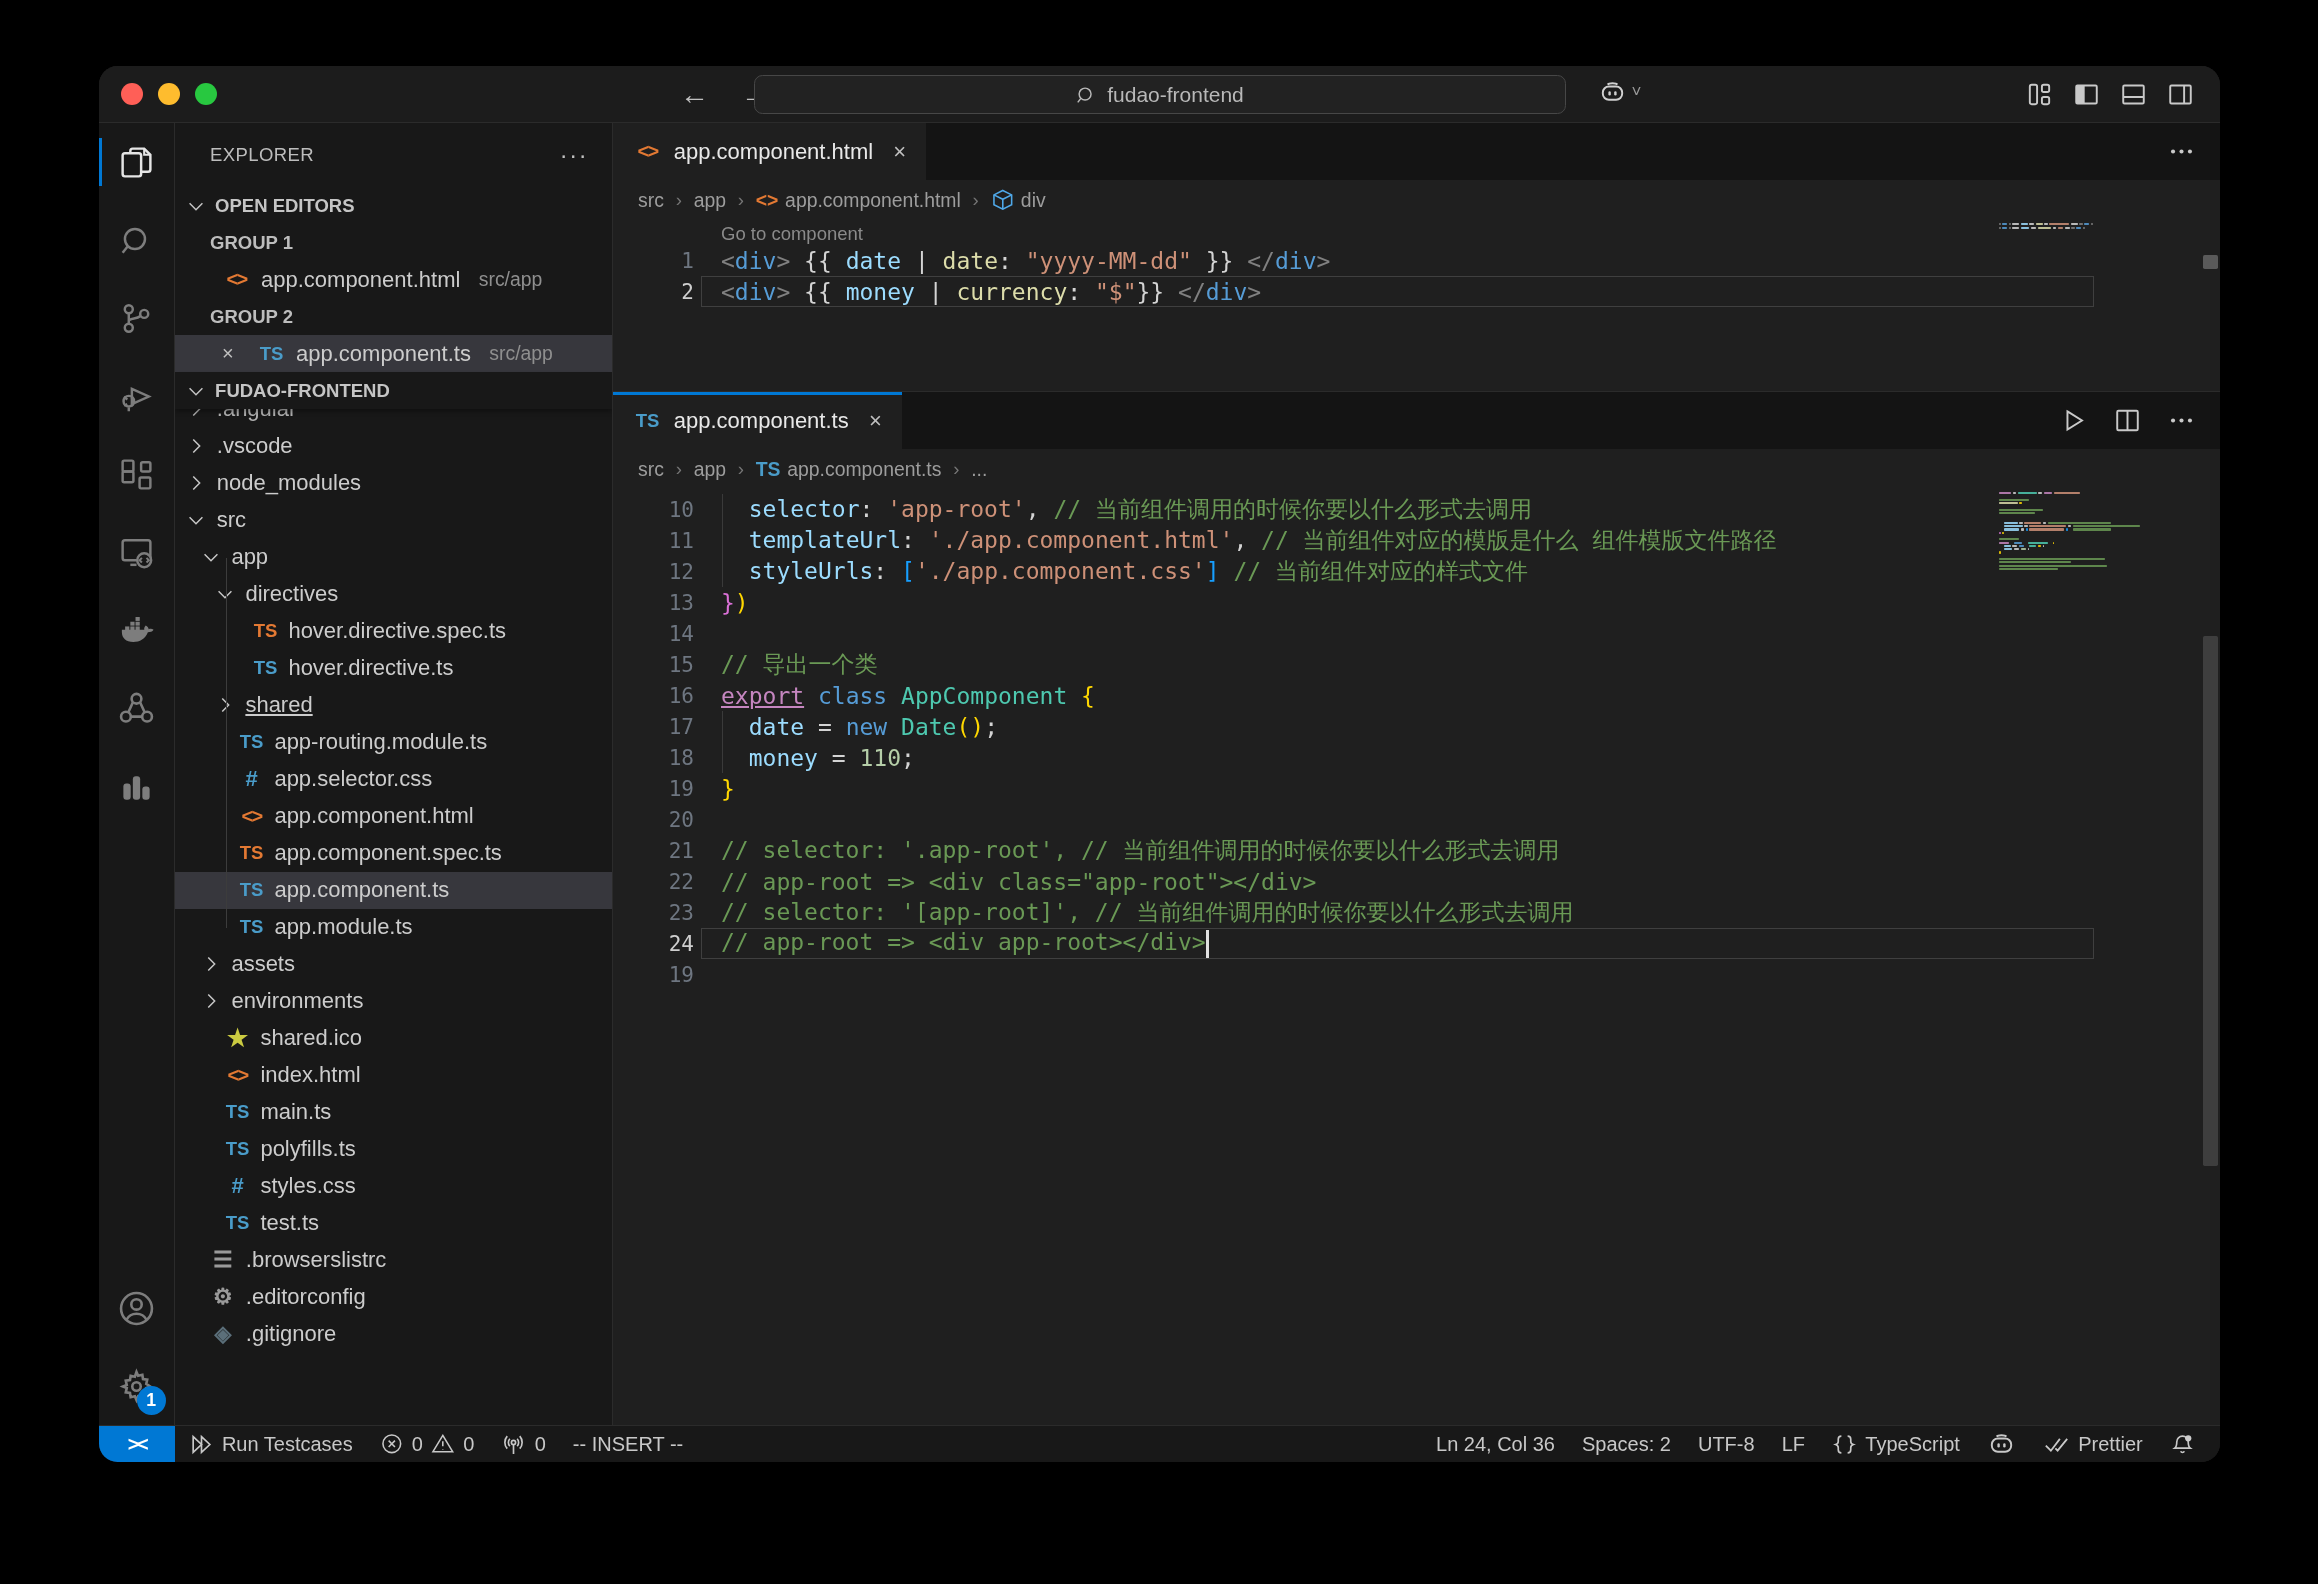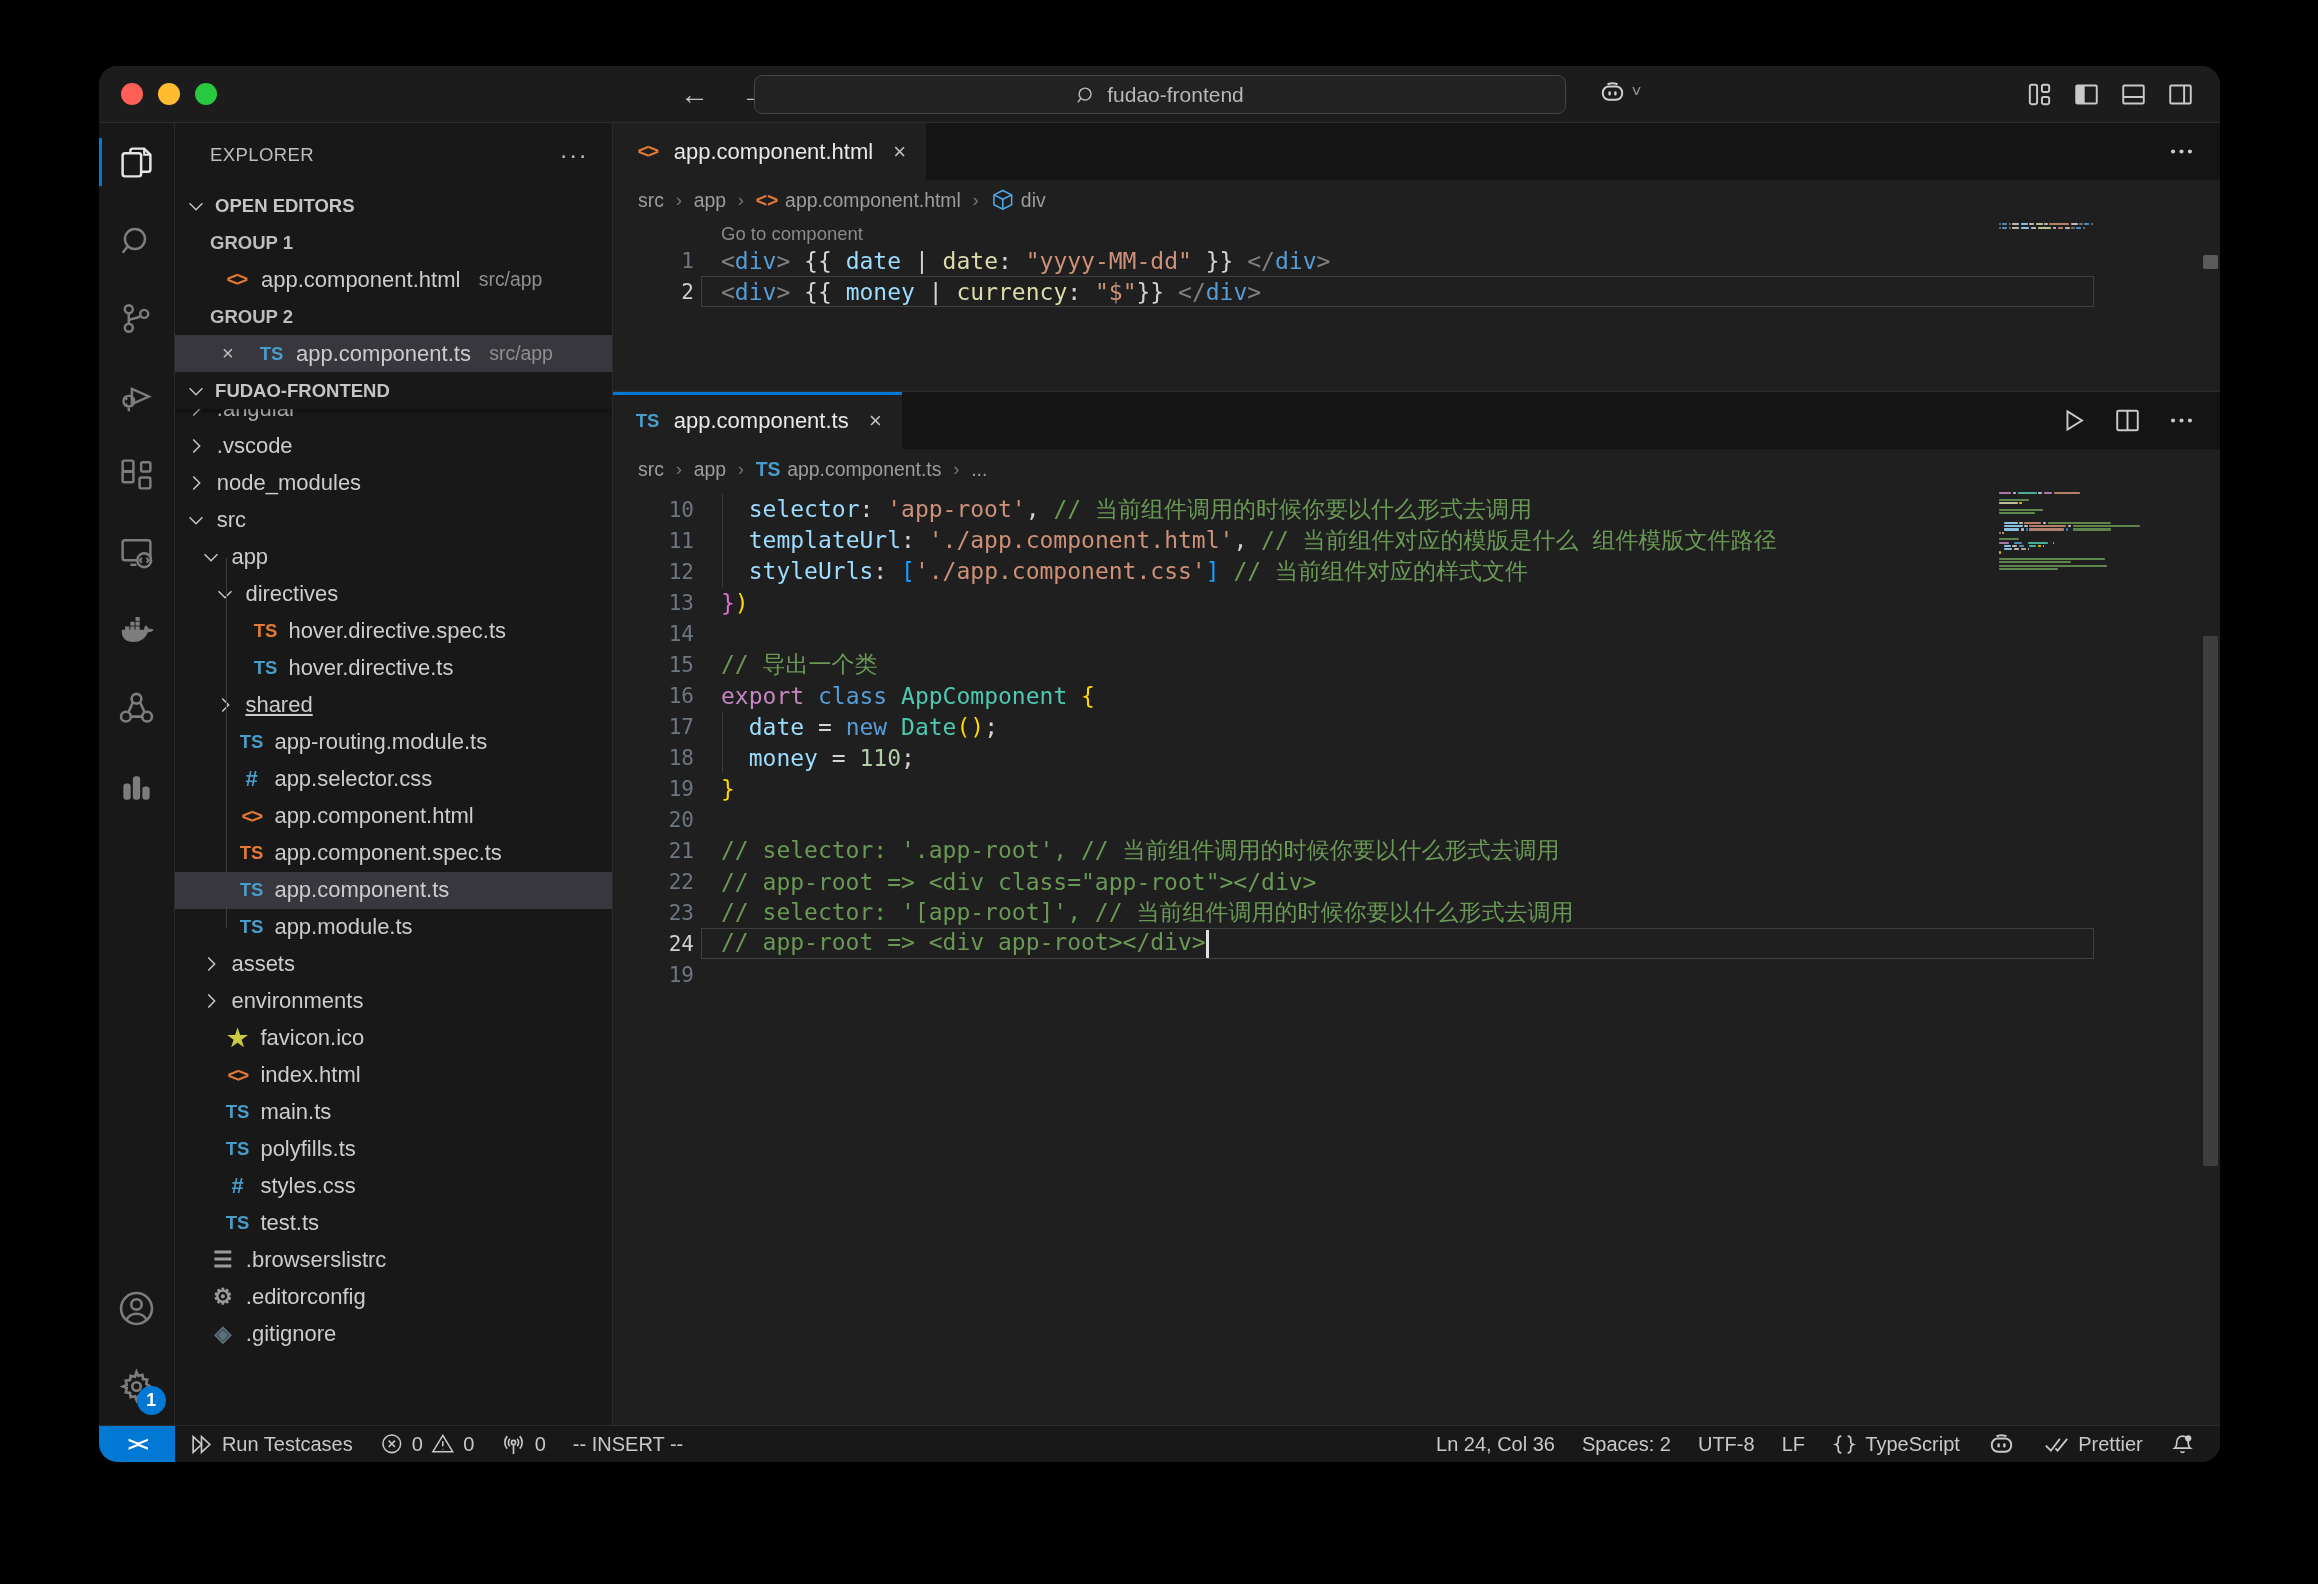--- a/index.html
+++ b/index.html
@@ -83,21 +83,21 @@
   .line{height:31px;display:flex;align-items:center;position:relative;}
   .line .num{width:81px;text-align:right;color:#6e7681;flex:0 0 auto;font-size:21px;}
   .line.current .num{color:#cfcfcf;}
   .line .ltext{white-space:pre;padding-left:27px;position:relative;}
   .line.current::after{content:"";position:absolute;left:88px;right:126px;top:0;bottom:0;
     border:0.8px solid #3f3f3f;pointer-events:none;}
   .guide{position:absolute;left:109px;top:0;bottom:0;width:0.8px;background:#3a3a3a;}
   .cursor{display:inline-block;width:2.5px;height:28px;background:#e0e0e0;vertical-align:middle;margin-left:0.8px;}
   .tk-tag{color:#569cd6;} .tk-pu{color:#808080;} .tk-pl{color:#d4d4d4;}
   .tk-var{color:#9cdcfe;} .tk-fn{color:#dcdcaa;} .tk-str{color:#ce9178;}
-  .tk-cmt{color:#6a9955;} .tk-kw{color:#c586c0;} .tk-kw2{color:#569cd6;}
+  .tk-cmt{color:#6a9955;} .tk-kw{color:#c586c0;text-decoration:underline;} .tk-kw2{color:#569cd6;}
   .tk-cls{color:#4ec9b0;} .tk-num{color:#b5cea8;}
   .tk-b1{color:#ffd700;} .tk-b2{color:#da70d6;} .tk-b3{color:#179fff;}
   .minimap{position:absolute;top:3.4px;right:22px;width:199px;}
   .mm-row{height:2.1px;margin-bottom:1.2px;display:flex;gap:1.7px;}
   .mm-seg{height:100%;border-radius:0.8px;opacity:.85;}
   .vscroll{position:absolute;right:1.7px;width:15px;background:rgba(121,121,121,.35);border-radius:1.7px;}
   
   #statusbar{height:37px;background:var(--panelbg);border-top:0.8px solid var(--border);
     display:flex;align-items:center;font-size:20px;color:#c8c8c8;flex:0 0 auto;}
   #remote-badge{width:76px;height:100%;background:var(--accent);color:#fff;display:flex;
@@ -422,21 +422,21 @@
             <div class="tree-row" style="padding-left: 23px;">
               <span class="chev">
                 <svg width="22" height="22" viewBox="0 0 24 24" fill="none" stroke="currentColor" stroke-width="1.6" xmlns="http://www.w3.org/2000/svg">
                   <path d="M9 5l7 7-7 7"></path>
                 </svg>
               </span>
               <span>environments</span>
             </div>
             <div class="tree-row" style="padding-left: 23px;">
               <span class="ficon star" style="margin-left: 25px;">★</span>
-              <span>favicon.ico</span>
+              <span>shared.ico</span>
             </div>
             <div class="tree-row" style="padding-left: 23px;">
               <span class="ficon html" style="margin-left: 25px;">&lt;&gt;</span>
               <span>index.html</span>
             </div>
             <div class="tree-row" style="padding-left: 23px;">
               <span class="ficon ts-blue" style="margin-left: 25px;">TS</span>
               <span>main.ts</span>
             </div>
             <div class="tree-row" style="padding-left: 23px;">

